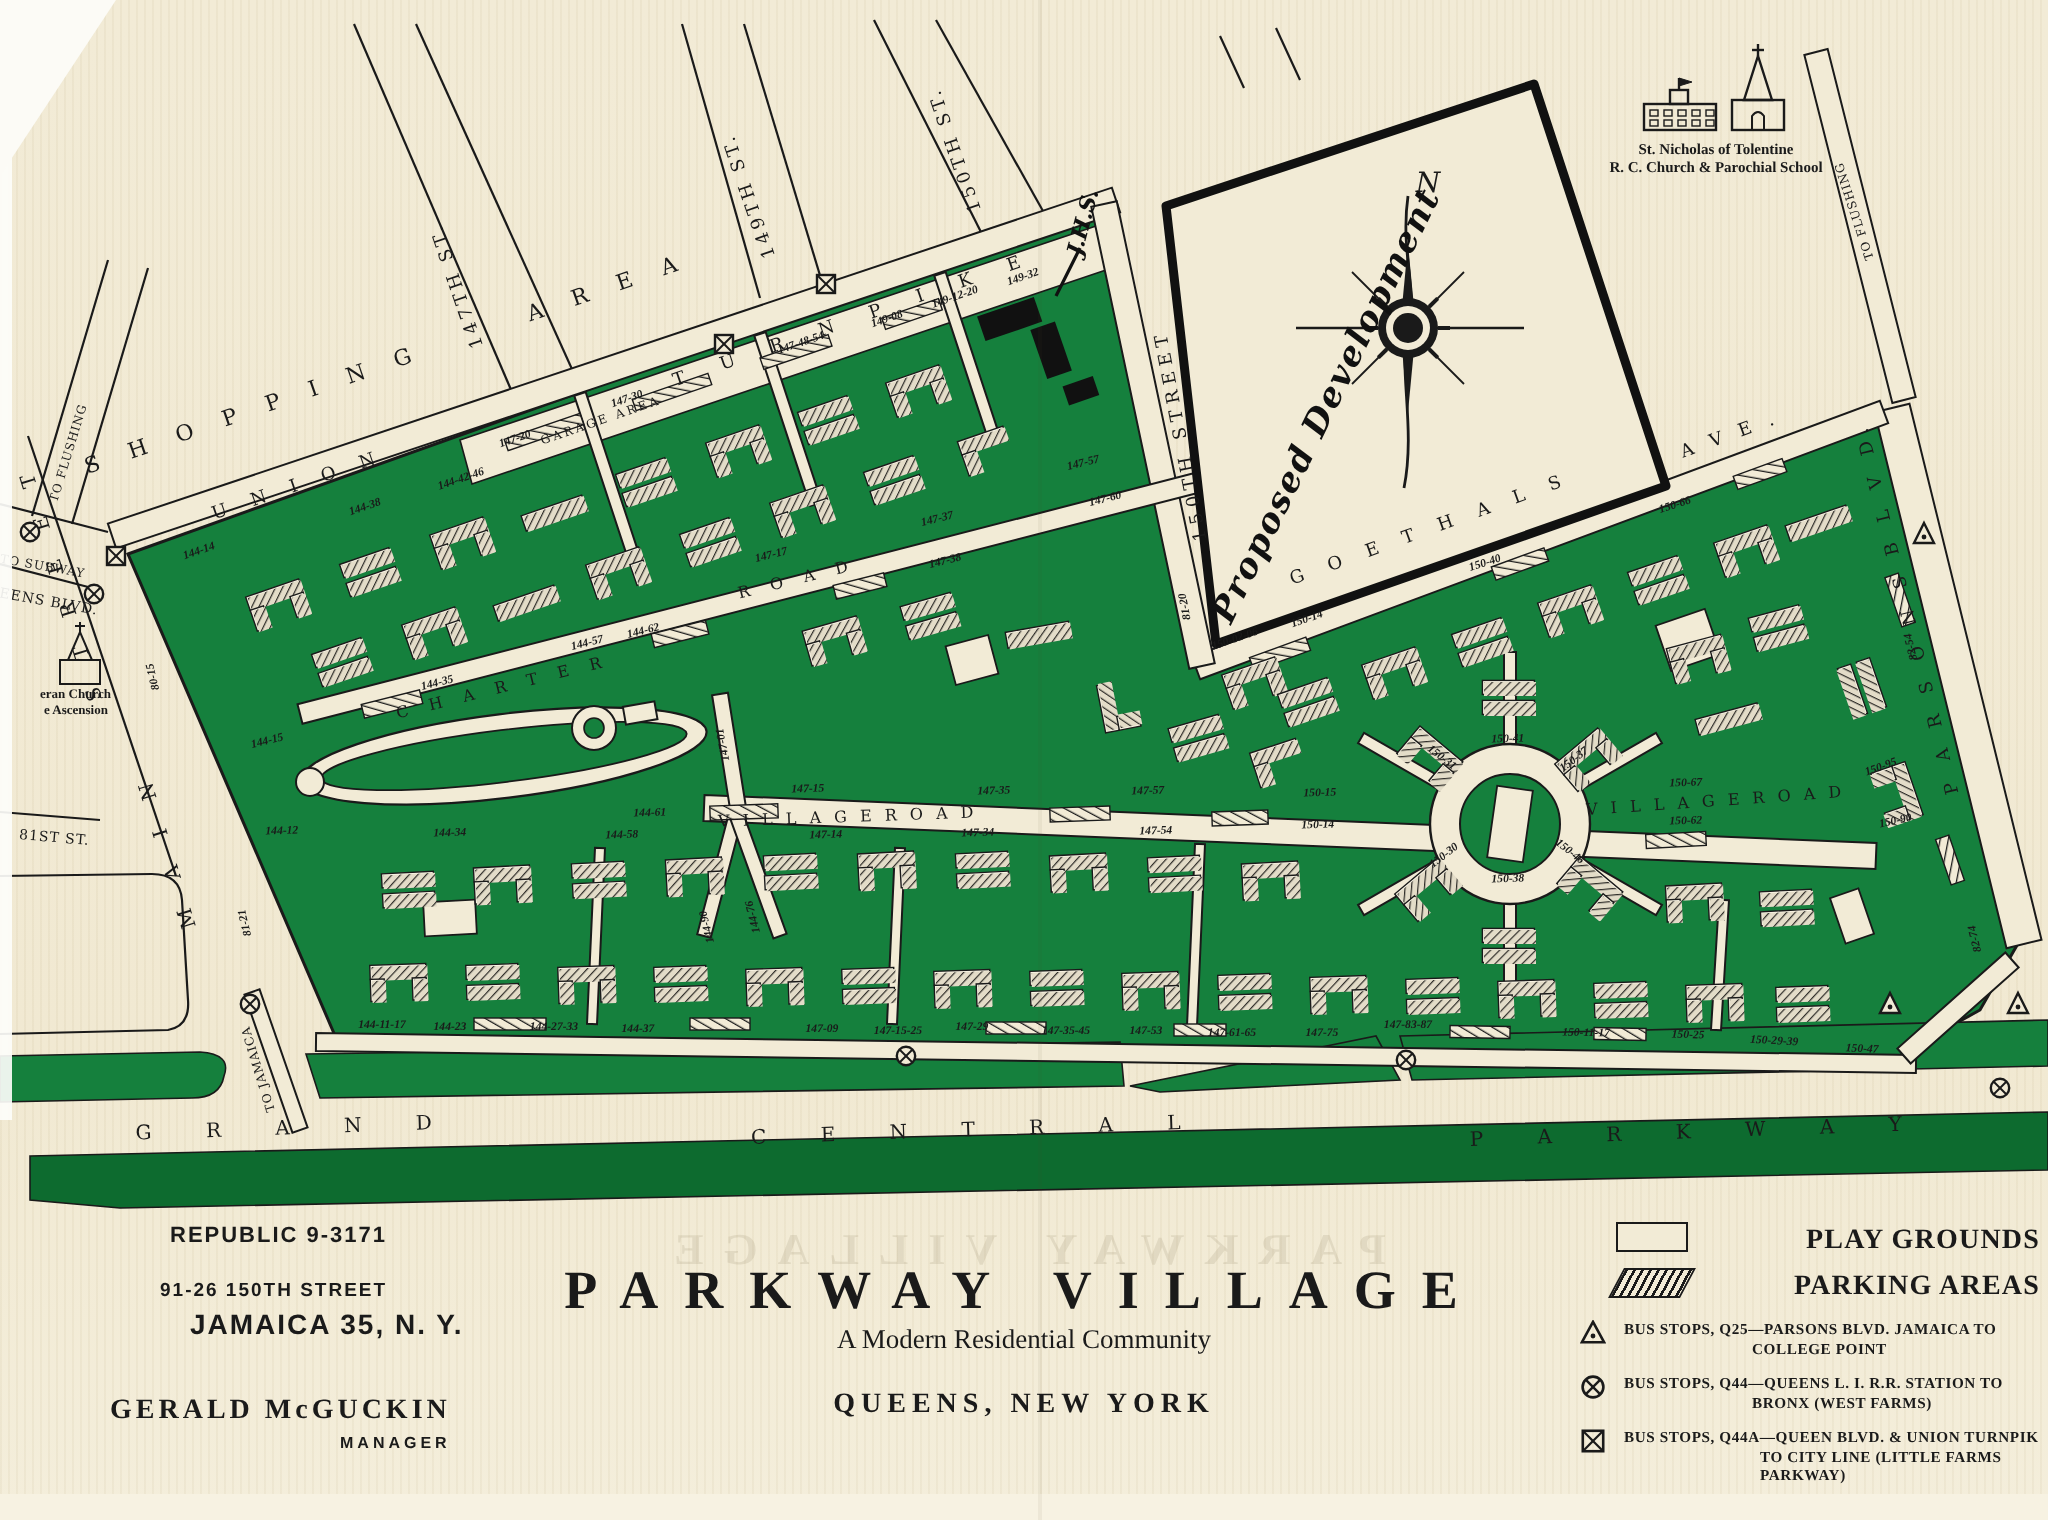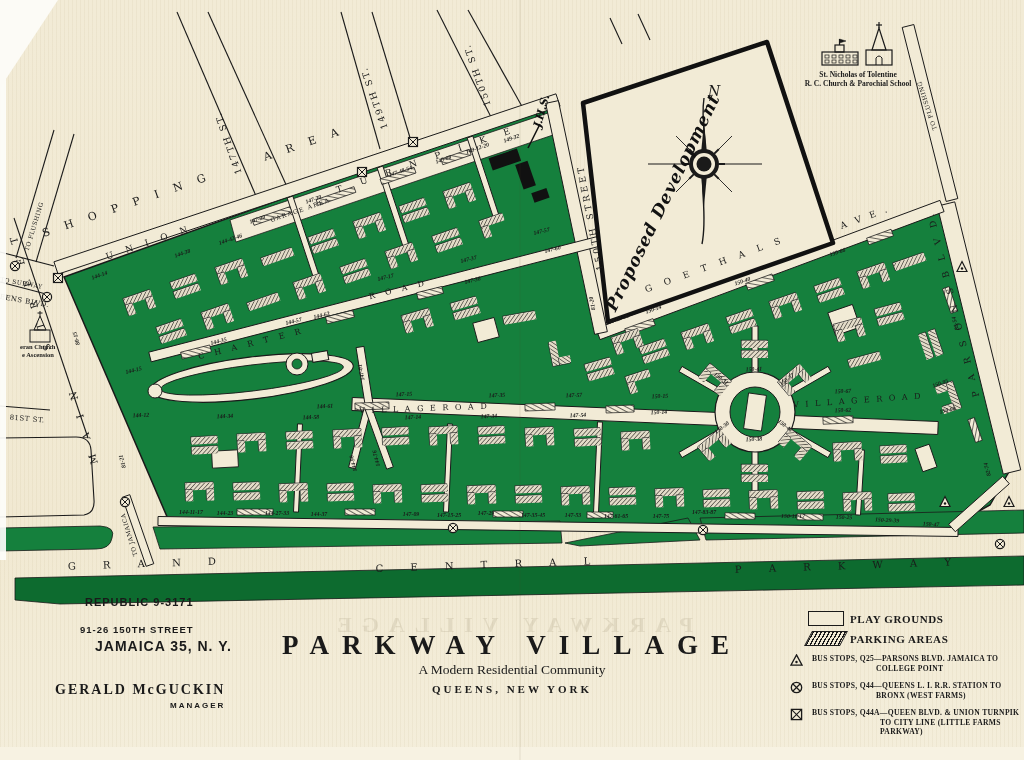--- a/index.html
+++ b/index.html
@@ -13,35 +13,35 @@
   #map{position:absolute;left:0;top:0;}
   .edge-white-left{position:absolute;left:0;top:0;width:6px;height:560px;background:#fdfdfa;opacity:.92;}
   .corner-white{position:absolute;left:0;top:0;width:0;height:0;border-top:88px solid #fcfbf6;border-right:58px solid transparent;}
   .bottom-band{position:absolute;left:0;top:747px;width:1024px;height:13px;background:#f7f2e2;}
   .fold{position:absolute;left:519px;top:0;width:2px;height:760px;background:rgba(90,70,40,.06);}
   .ghost{
     position:absolute;left:290px;top:612px;width:440px;text-align:center;
     transform:scaleX(-1);color:rgba(125,110,75,.14);
     font-family:"Liberation Serif",serif;font-weight:bold;font-size:22px;letter-spacing:10px;
   }
-  .contact{position:absolute;left:52px;top:596px;width:300px;}
+  .contact{position:absolute;left:52px;top:612px;width:300px;}
   .contact .phone{font-size:11px;font-weight:bold;letter-spacing:1px;margin-left:33px;}
   .contact .addr1{font-size:9.5px;font-weight:bold;letter-spacing:1px;margin-left:28px;margin-top:16px;}
   .contact .addr2{font-size:14px;font-weight:bold;letter-spacing:1px;margin-left:43px;margin-top:3px;}
   .contact .mgr{font-family:"Liberation Serif",serif;font-size:14px;font-weight:bold;letter-spacing:2px;margin-left:3px;margin-top:28px;}
   .contact .mgr-title{font-size:8px;font-weight:bold;letter-spacing:2px;margin-left:118px;margin-top:3px;}
   .titleblock{position:absolute;left:262px;top:630px;width:500px;text-align:center;font-family:"Liberation Serif",serif;}
   .titleblock .t1{font-size:27px;font-weight:bold;letter-spacing:13px;white-space:nowrap;}
   .titleblock .t2{font-size:13.5px;font-weight:normal;margin-top:1px;}
-  .titleblock .t3{font-size:11px;font-weight:bold;letter-spacing:3px;margin-top:5px;}
+  .titleblock .t3{font-size:14px;font-weight:bold;letter-spacing:3px;margin-top:17px;}
   .legend{position:absolute;left:788px;top:610px;width:232px;font-family:"Liberation Serif",serif;font-weight:bold;}
   .legend .row{position:relative;margin-bottom:4px;min-height:16px;}
   .legend .sw{position:absolute;left:20px;top:1px;width:34px;height:13px;border:1.6px solid #1a1a1a;background:#f2ebd6;}
   .legend .sw.hatch{transform:skewX(-28deg);background:repeating-linear-gradient(90deg,#1a1a1a 0 1.5px,#f2ebd6 1.5px 4px);}
-  .legend .sw-label{margin-left:62px;font-size:11px;letter-spacing:.6px;padding-top:3px;}
+  .legend .sw-label{margin-left:62px;font-size:14px;letter-spacing:.6px;padding-top:3px;text-align:right;}
   .legend .busrow{position:relative;margin-top:8px;}
   .legend .bicon{position:absolute;left:2px;top:0px;width:13px;height:13px;}
   .legend .blines{margin-left:24px;font-size:7.6px;letter-spacing:.3px;line-height:9.5px;}
   .legend .ind{padding-left:64px;}
   .legend .ind2{padding-left:68px;}
 </style>
 </head>
 <body>
 
 <svg id="map" width="1024" height="760" viewBox="0 0 1024 760">

